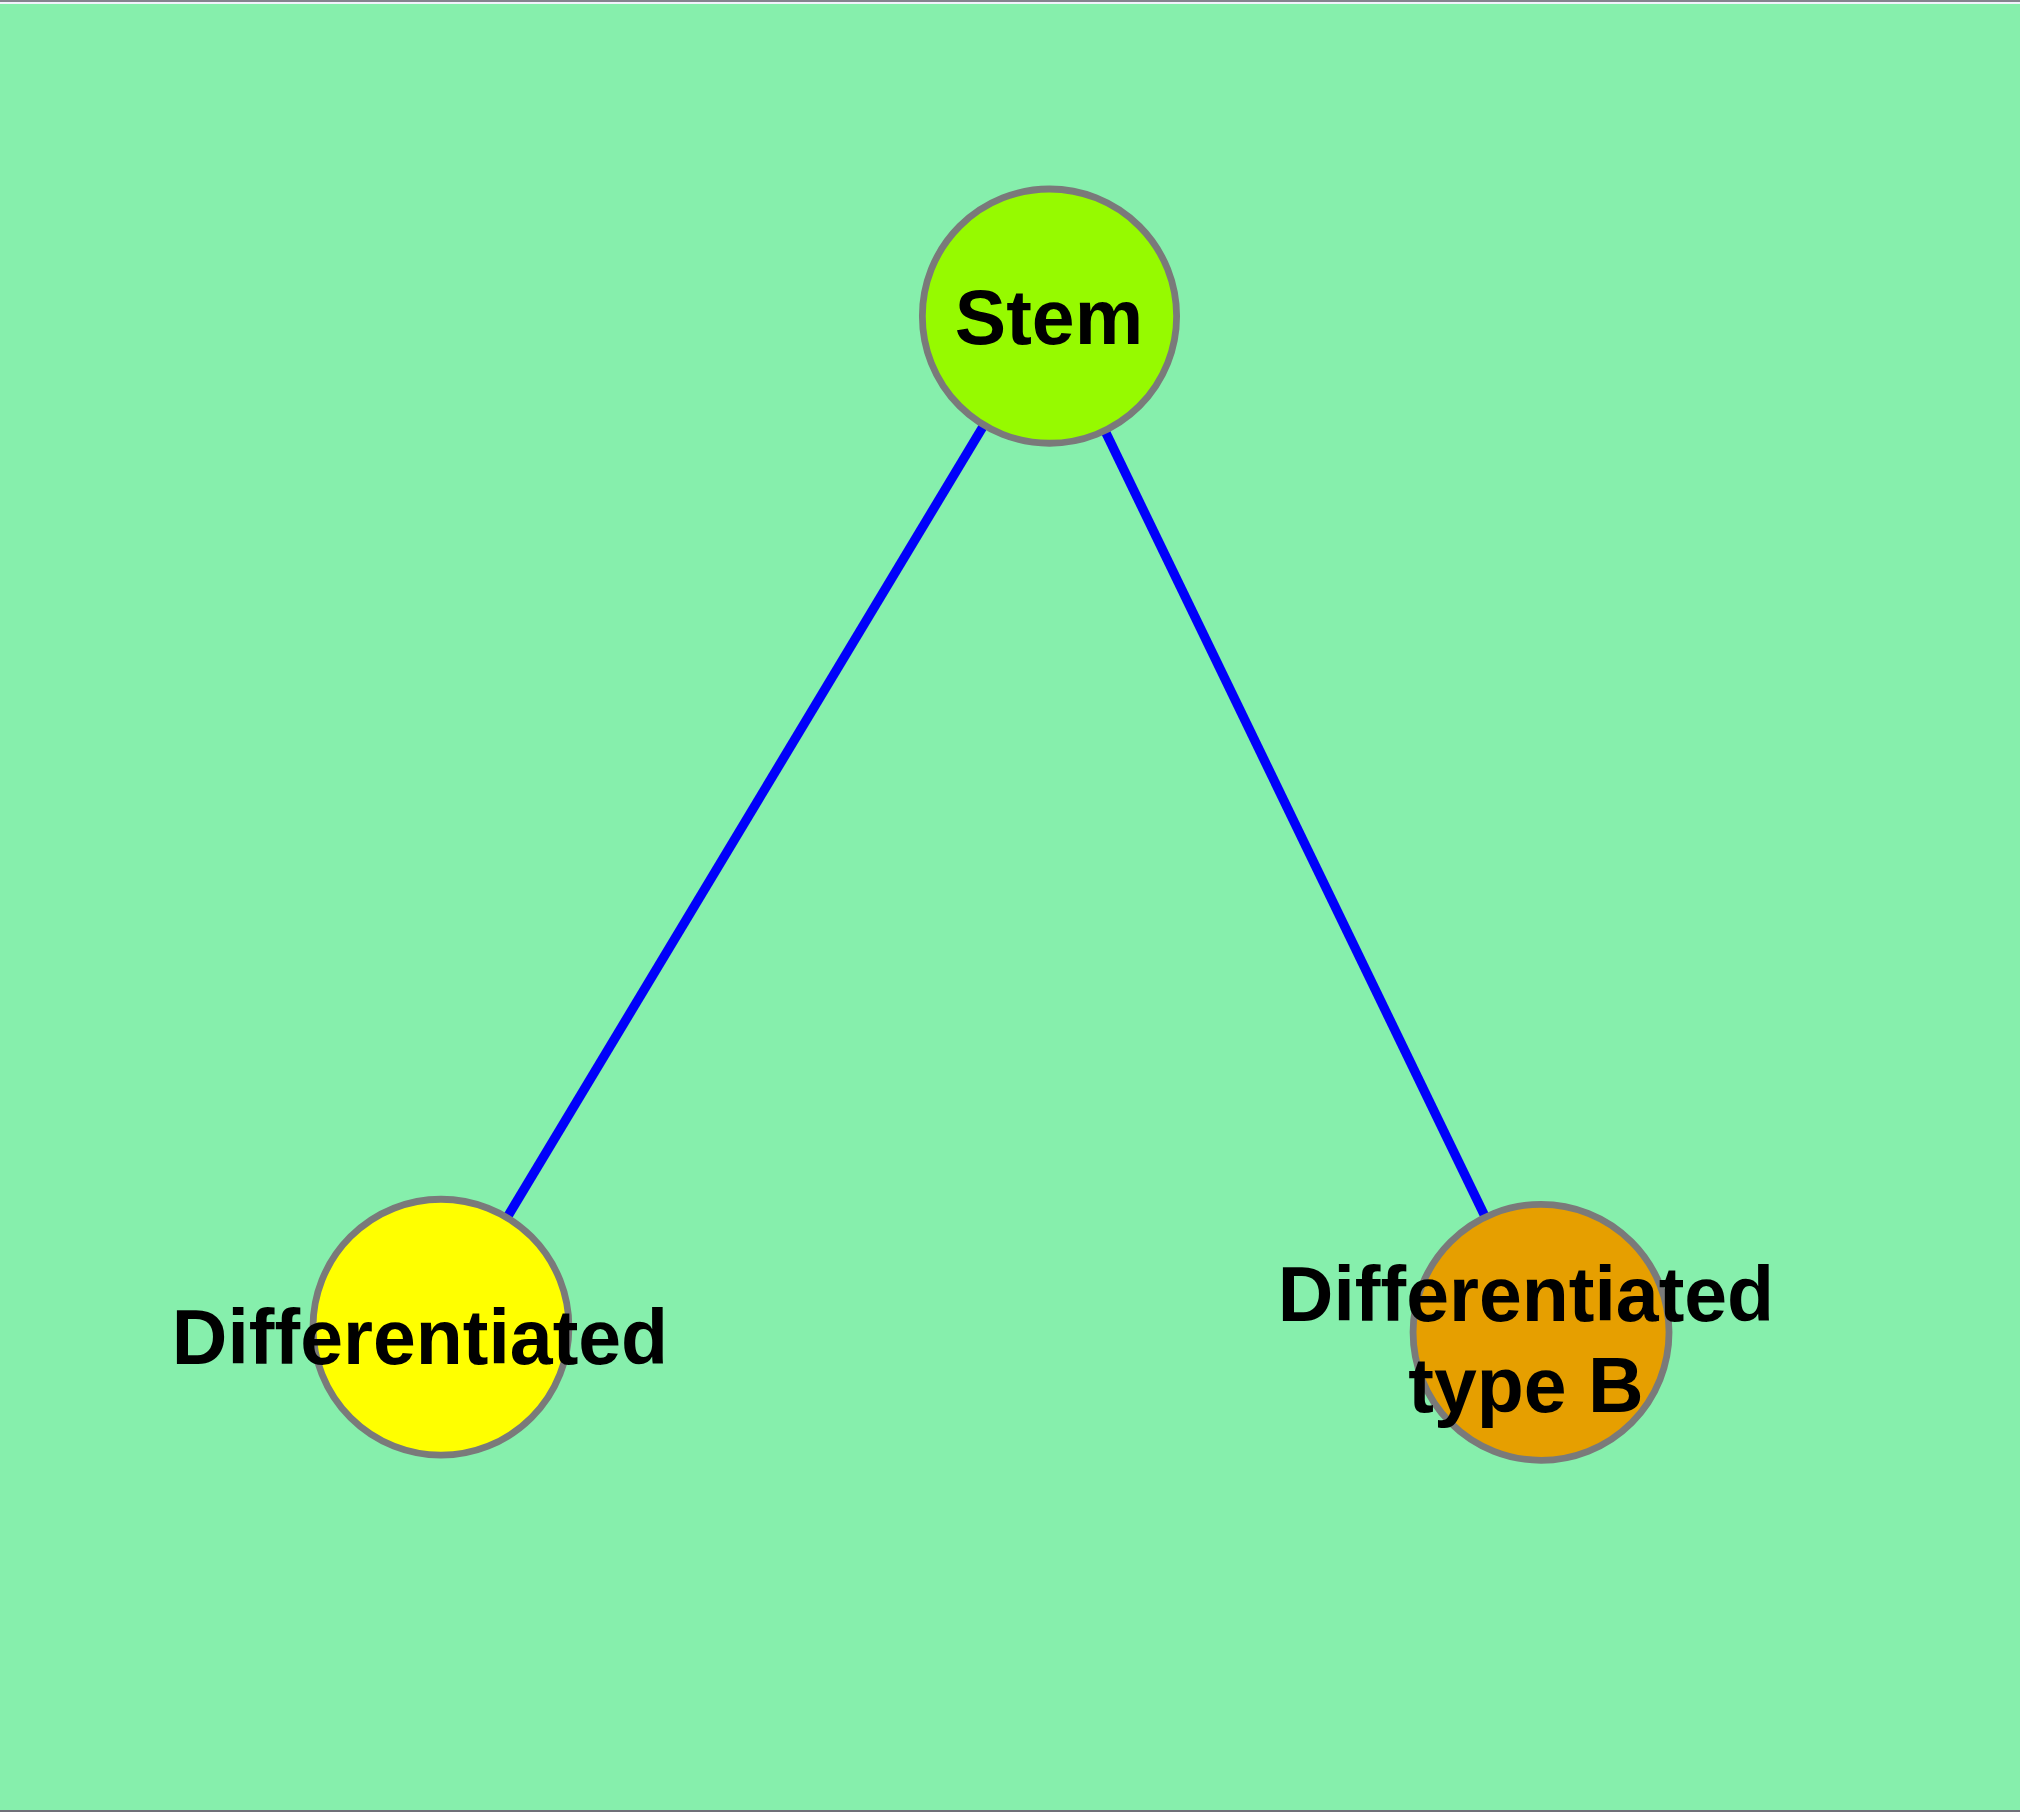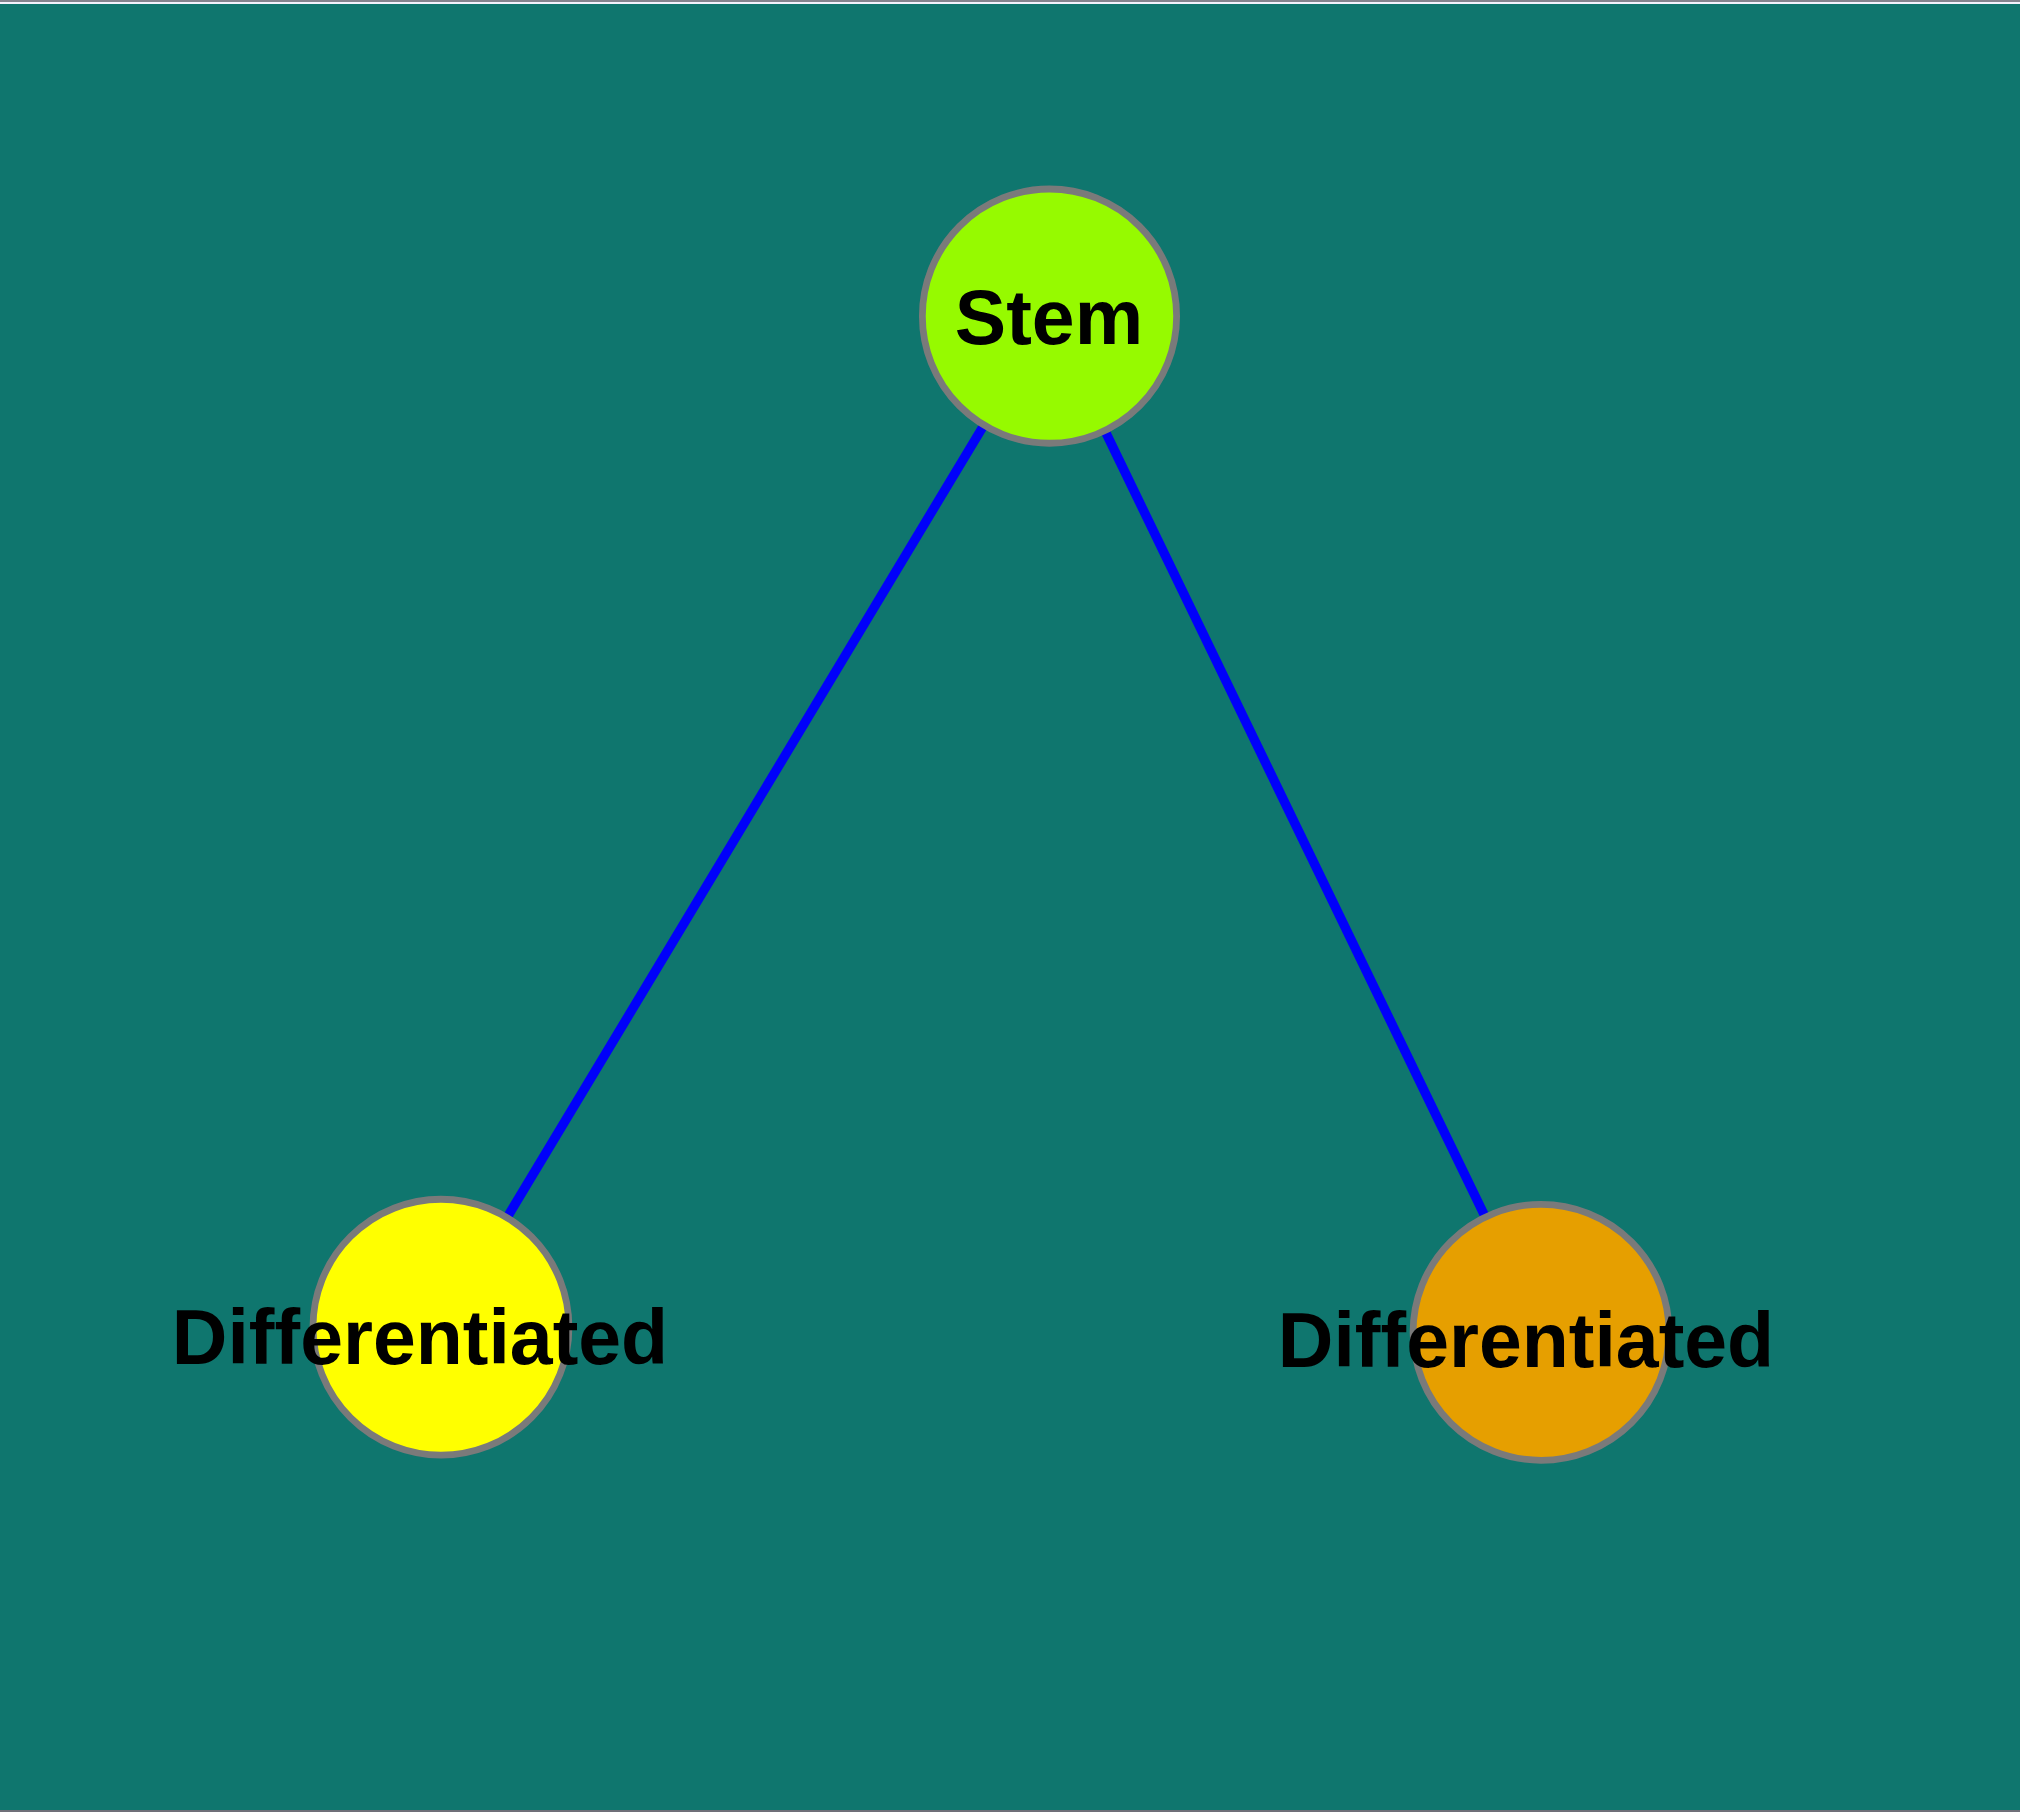--- a/index.html
+++ b/index.html
@@ -3,21 +3,21 @@
 <meta charset="utf-8">
 <style>
   html, body {
     margin: 0;
     padding: 0;
   }
   .stage {
     position: relative;
     width: 2021px;
     height: 1812px;
-    background: #0f766e;
+    background: #86efac;
     overflow: hidden;
     font-family: "Liberation Sans", sans-serif;
   }
   .graph-svg {
     position: absolute;
     left: 0;
     top: 0;
     width: 100%;
     height: 100%;
     display: block;
@@ -70,20 +70,21 @@
   <div class="node-label label-stem">
     <div>Stem</div>
   </div>
 
   <div class="node-label label-type-a">
     <div>Differentiated</div>
   </div>
 
   <div class="node-label label-type-b">
     <div>Differentiated</div>
+    <div>type B</div>
   </div>
 
   <div class="edge-hairline hairline-top-dark"></div>
   <div class="edge-hairline hairline-top-light"></div>
   <div class="edge-hairline hairline-bottom"></div>
 
 </div>
 
 
 </body></html>

